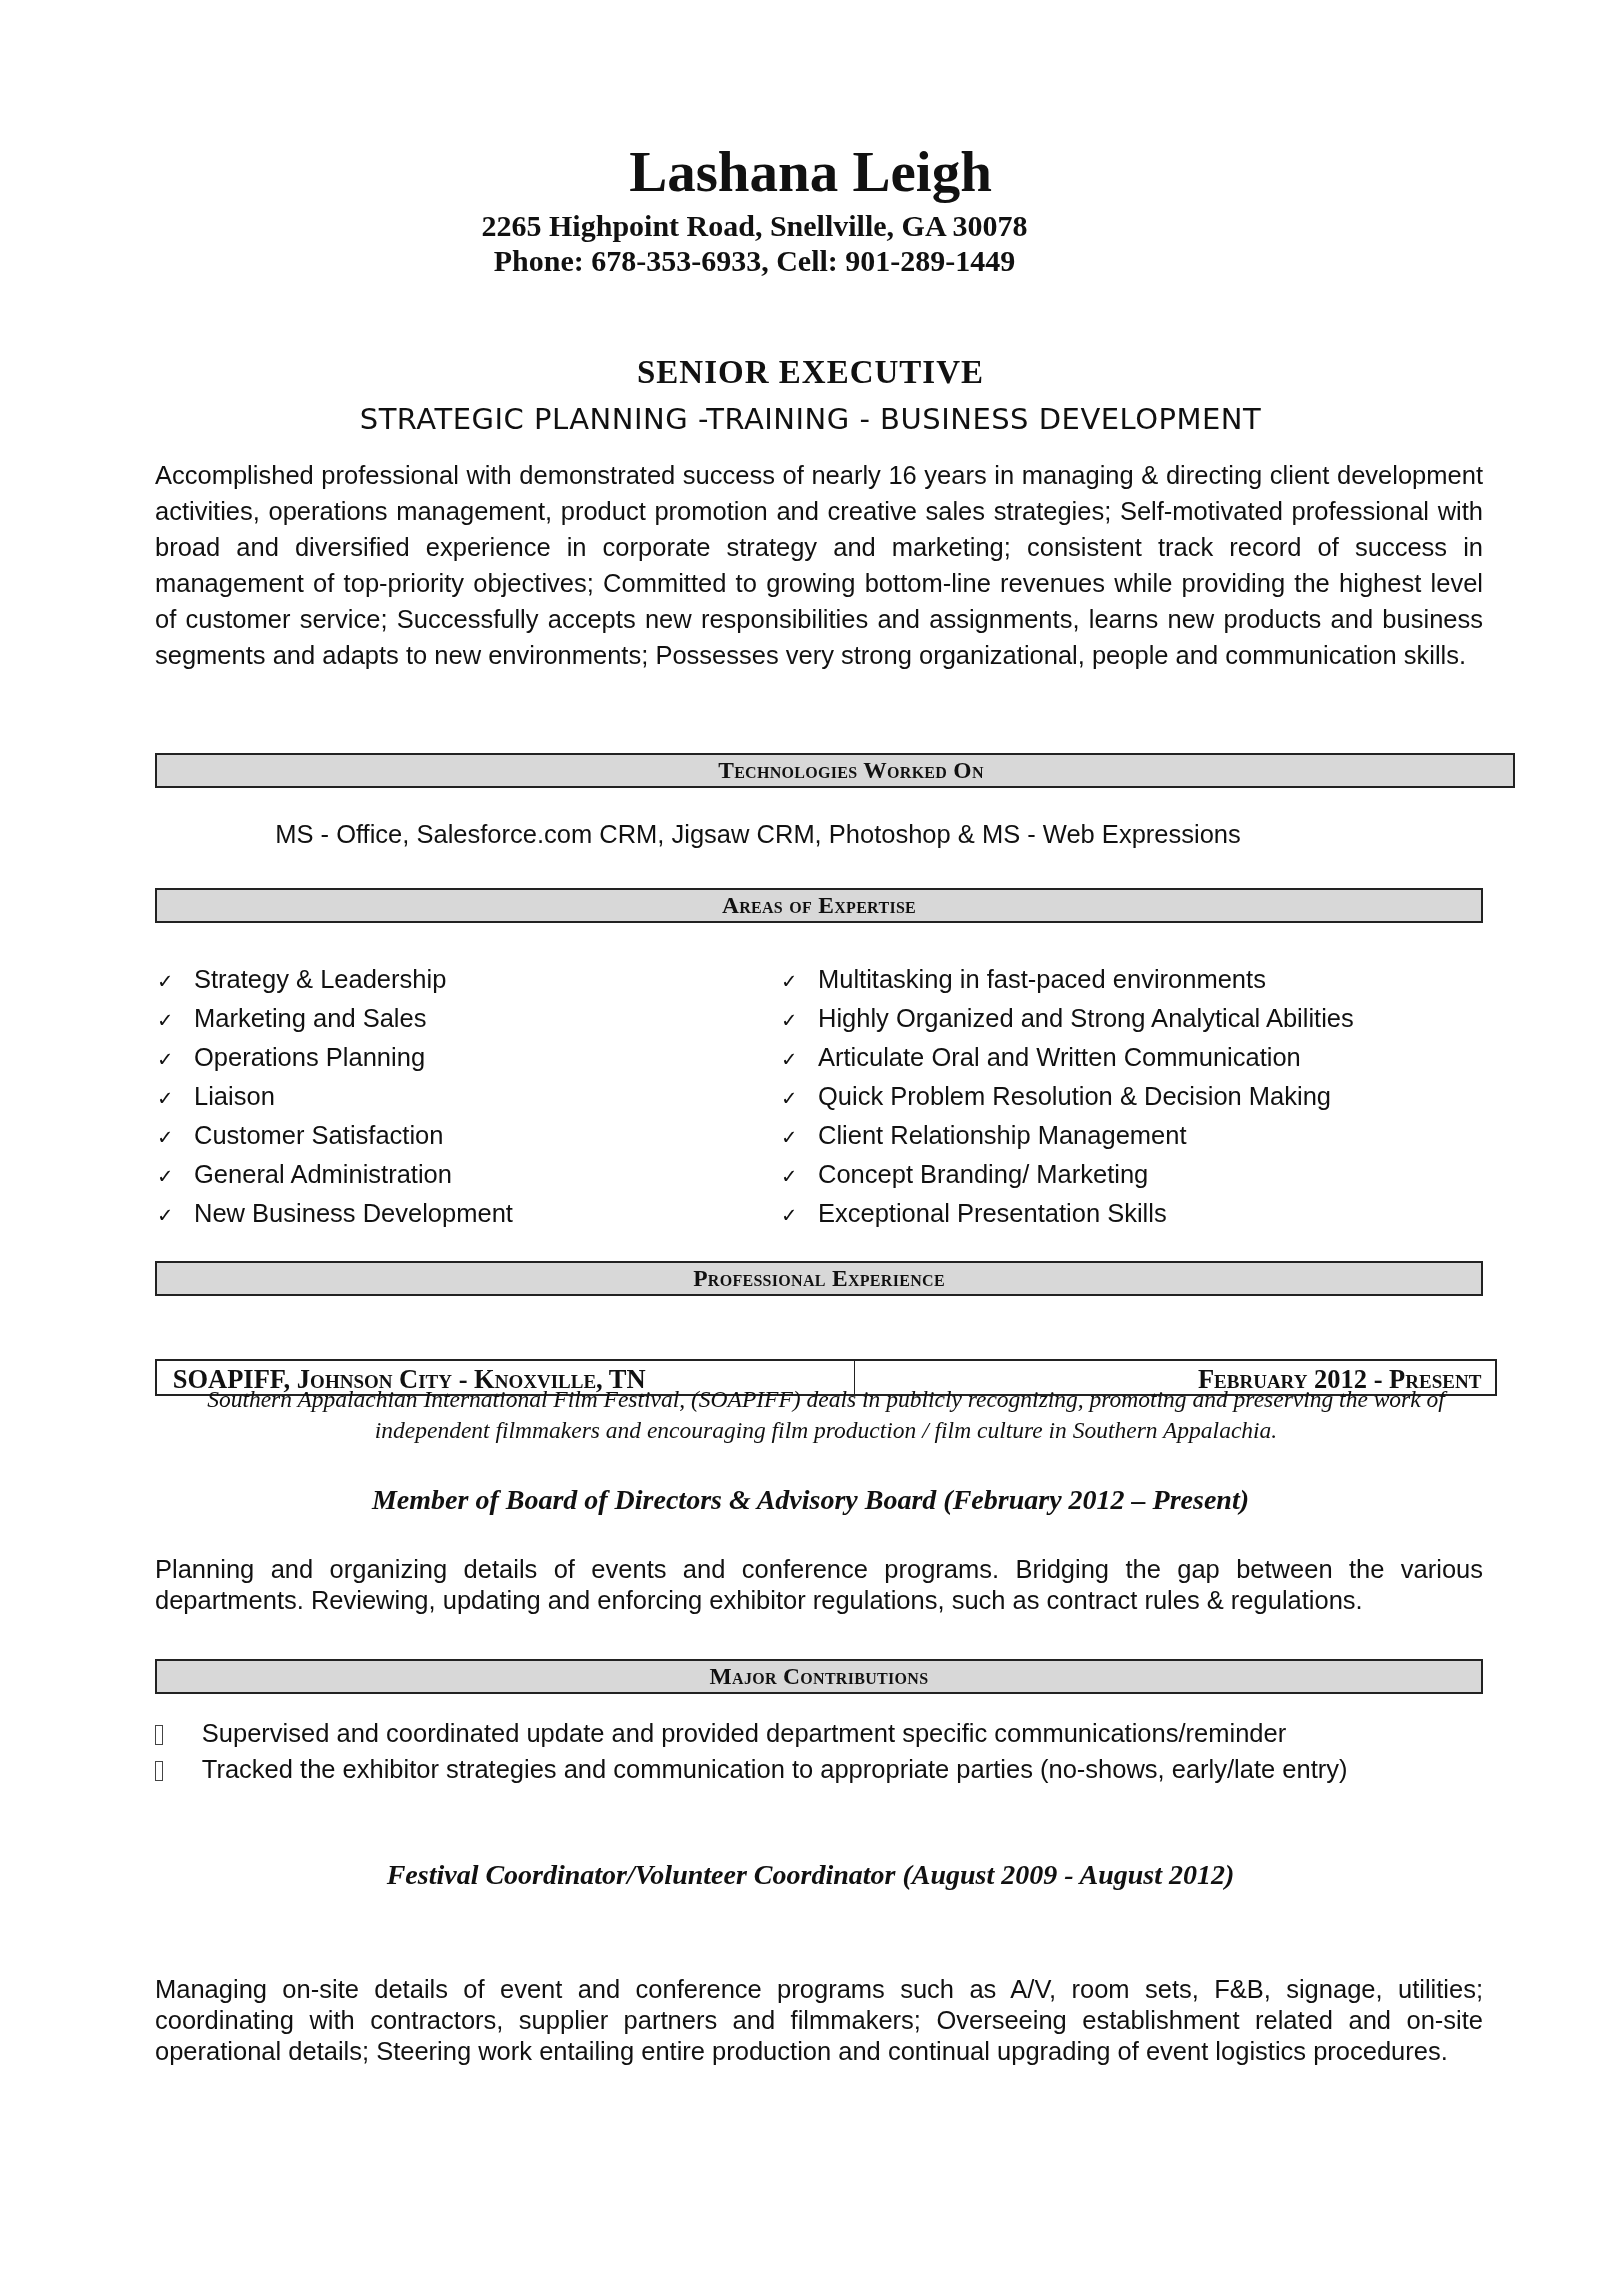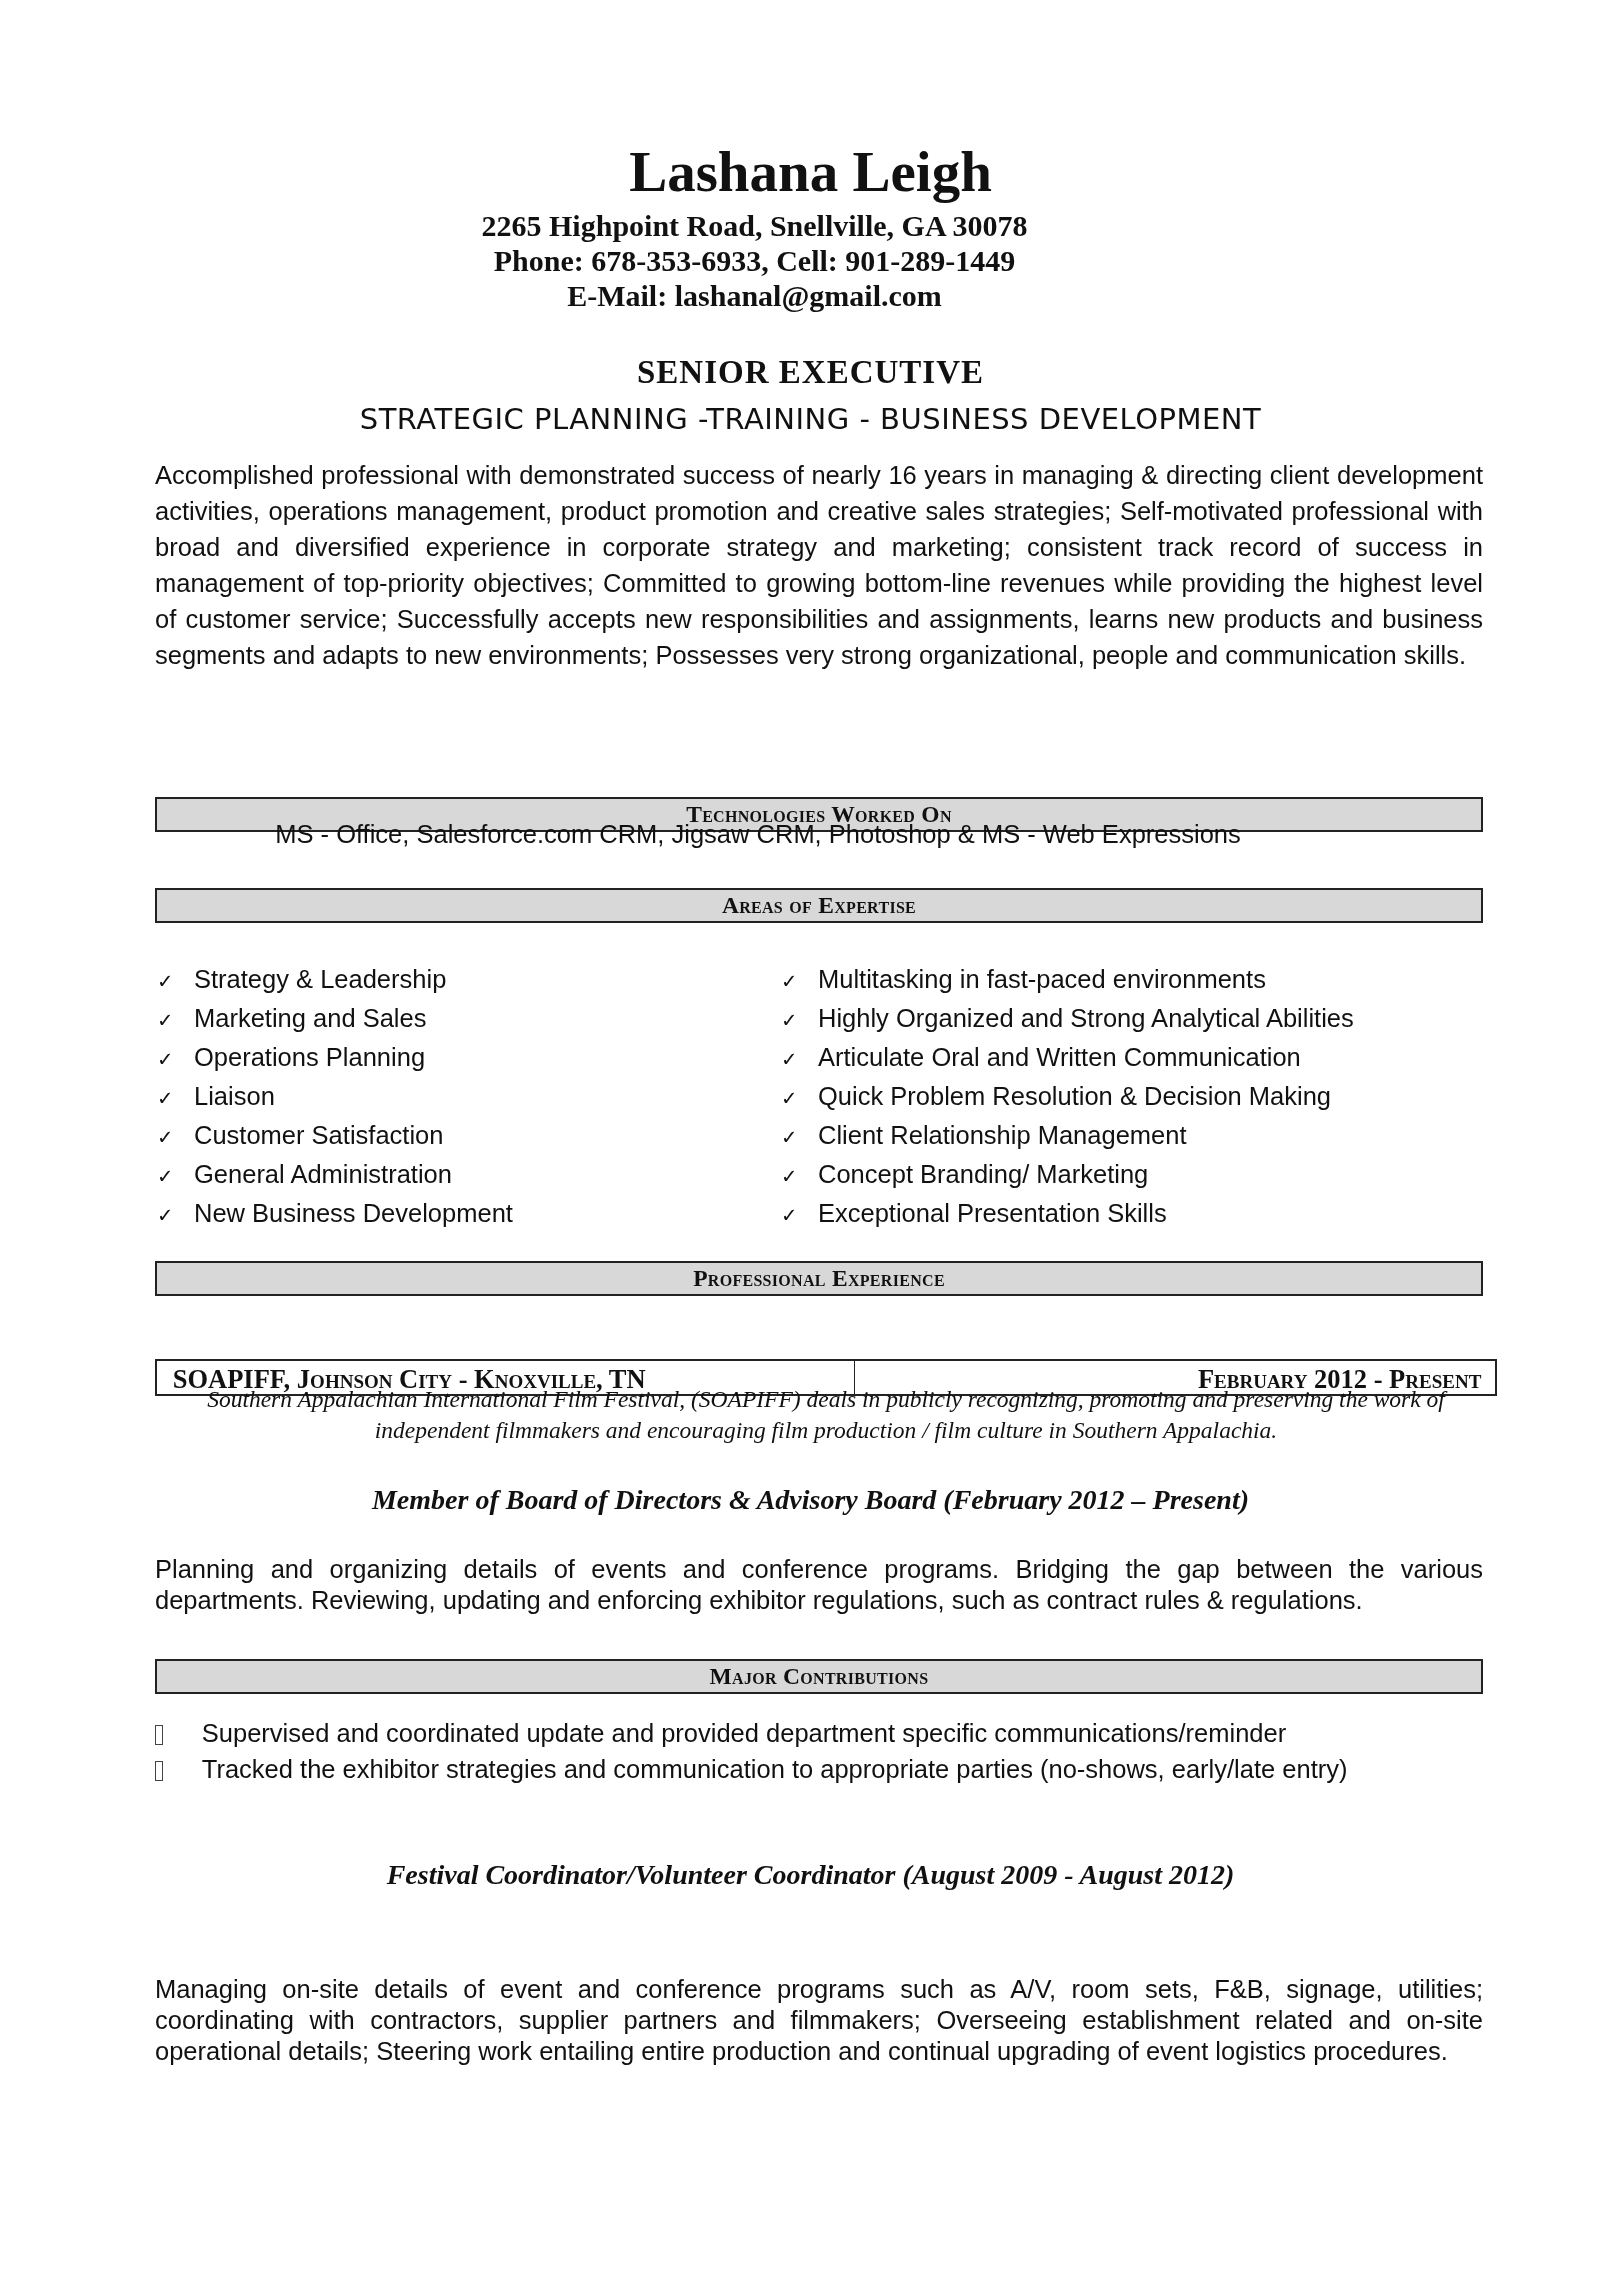--- a/index.html
+++ b/index.html
@@ -20,21 +20,21 @@
   .para { position: absolute; left: 155px; width: 1328px;
     font-family: "Liberation Sans", sans-serif; font-size: 25.5px; line-height: 36px; text-align: justify; }
   .para.summary { top: 457px; }
   .para.p2 { top: 1554px; line-height: 31px; }
   .para.p3 { top: 1974px; line-height: 31px; }
 
   .section-bar { position: absolute; left: 155px; width: 1324px; height: 31px;
     background: #d8d8d8; border: 2px solid #222; border-bottom-width: 2.9px;
     text-align: center; font-family: "Liberation Serif", serif; font-weight: bold;
     font-variant: small-caps; font-size: 23.5px; line-height: 31px; letter-spacing: 0.3px; }
-  .bar-tech { top: 797px; }
+  .bar-tech { top: 753px; padding-left: 32px; }
   .bar-areas { top: 888px; }
   .bar-exp { top: 1261px; }
   .bar-major { top: 1659px; }
 
   .tech-line { position: absolute; top: 819px; left: 0; width: 1516px; text-align: center;
     font-family: "Liberation Sans", sans-serif; font-size: 25.5px; line-height: 31px; }
 
   .skills { position: absolute; top: 961px; list-style: none; margin: 0; padding: 0;
     font-family: "Liberation Sans", sans-serif; font-size: 25.5px; line-height: 36px; }
   .skills.left { left: 157px; }
@@ -63,21 +63,20 @@
     margin-right: 39px; vertical-align: -2.9px; box-sizing: border-box; }
 </style>
 </head>
 <body>
 
 <div class="page">
 
   <div class="name">Lashana Leigh</div>
   <div class="contact c1">2265 Highpoint Road, Snellville, GA  30078</div>
   <div class="contact c2">Phone: 678-353-6933, Cell: 901-289-1449</div>
-  <div class="contact c3">E-Mail: lashanal@gmail.com</div>
 
   <div class="headline">SENIOR EXECUTIVE</div>
   <div class="subheadline">STRATEGIC PLANNING -TRAINING - BUSINESS DEVELOPMENT</div>
 
   <div class="para summary">Accomplished professional with demonstrated success of nearly 16 years in managing &amp; directing client development activities, operations management, product promotion and creative sales strategies; Self-motivated professional with broad and diversified experience in corporate strategy and marketing; consistent track record of success in management of top-priority objectives; Committed to growing bottom-line revenues while providing the highest level of customer service; Successfully accepts new responsibilities and assignments, learns new products and business segments and adapts to new environments; Possesses very strong organizational, people and communication skills.</div>
 
   <div class="section-bar bar-tech">Technologies Worked On</div>
   <div class="tech-line">MS - Office, Salesforce.com CRM, Jigsaw CRM, Photoshop &amp; MS - Web Expressions</div>
 
   <div class="section-bar bar-areas">Areas of Expertise</div>

